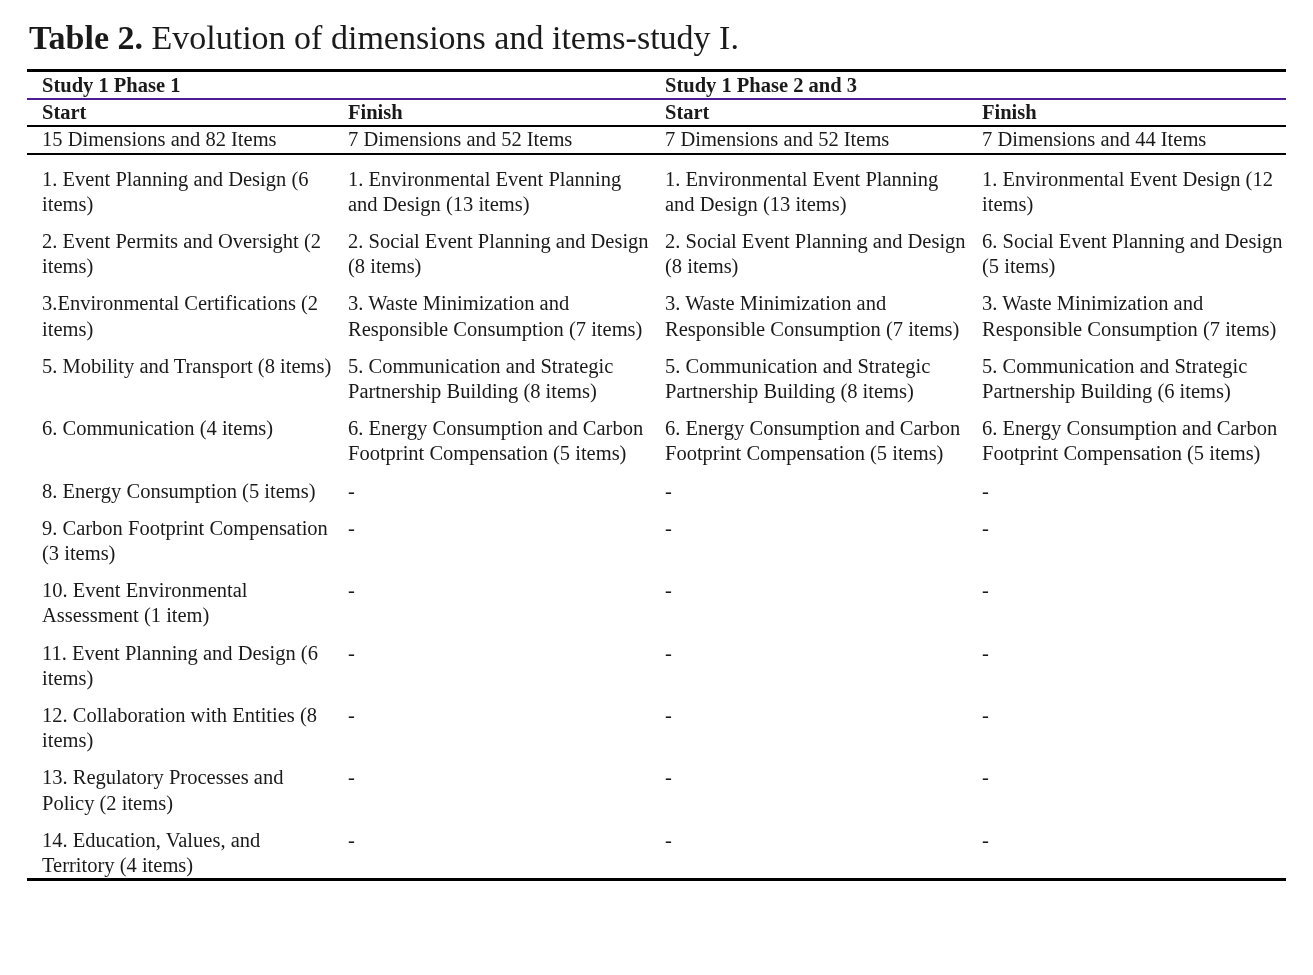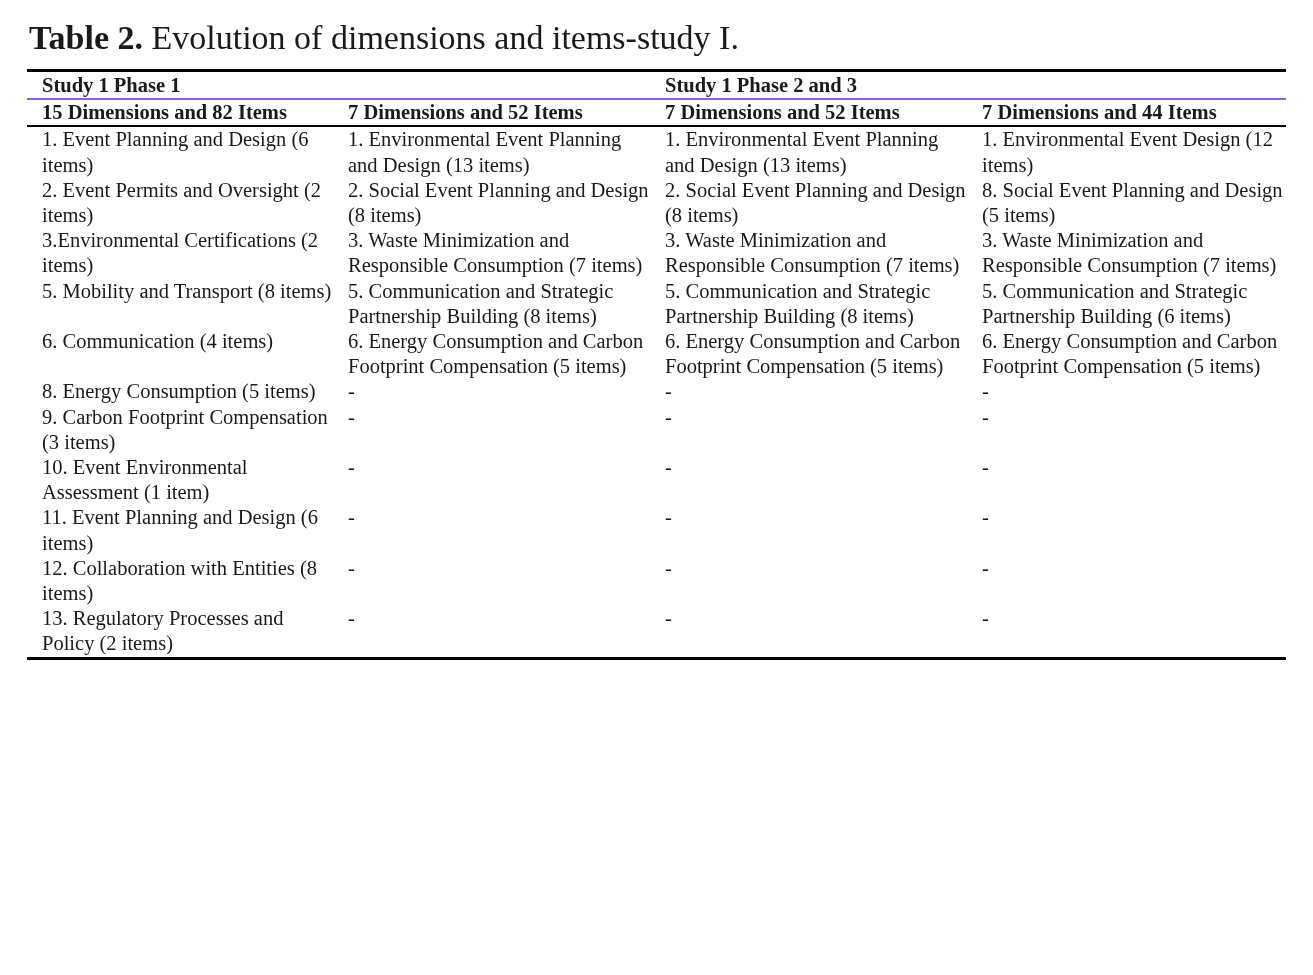--- a/index.html
+++ b/index.html
@@ -19,25 +19,25 @@
     font-size: 20.5px; line-height: 25.2px;
   }
   table.main col.c1 { width: 306px; }
   table.main col.c2 { width: 317px; }
   table.main col.c3 { width: 317px; }
   table.main col.c4 { width: 319px; }
   table.main td, table.main th {
     text-align: left; vertical-align: top; padding: 0 0 0 15px;
     font-weight: normal;
   }
-  table.main thead tr.r-study th { border-top: 3px solid #000; border-bottom: 2px solid #8b5cf6; padding-top: 1px; padding-bottom: 0; font-weight: bold; }
+  table.main thead tr.r-study th { border-top: 3px solid #000; border-bottom: 2px solid #4c1d95; padding-top: 1px; padding-bottom: 0; font-weight: bold; }
   table.main thead tr.r-phase th { border-bottom: 2px solid #000; font-weight: bold; }
-  table.main thead tr.r-count th { border-bottom: 2px solid #000; font-weight: bold; }
+  table.main thead tr.r-count th { border-bottom: 2px solid #000; font-weight: normal; }
   table.main tbody tr:last-child td { border-bottom: 3px solid #000; }
-  table.main tbody td { padding-top: 0; padding-bottom: 0; }
+  table.main tbody td { padding-top: 12px; padding-bottom: 0; }
   table.main tbody tr td { height: 25px; }
 </style>
 </head>
 <body>
 
 <div class="caption">
   <span class="label">Table 2.</span>
   <span>Evolution of dimensions and items-study I.</span>
 </div>
 
@@ -46,39 +46,45 @@
       <col class="c1">
       <col class="c2">
       <col class="c3">
       <col class="c4">
     </colgroup>
   <thead>
     <tr class="r-study">
       <th colspan="2">Study 1 Phase 1</th>
       <th colspan="2">Study 1 Phase 2 and 3</th>
     </tr>
+    <tr class="r-phase">
+      <th>Start</th>
+      <th>Finish</th>
+      <th>Start</th>
+      <th>Finish</th>
+    </tr>
     <tr class="r-count">
       <th>15 Dimensions and 82 Items</th>
       <th>7 Dimensions and 52 Items</th>
       <th>7 Dimensions and 52 Items</th>
       <th>7 Dimensions and 44 Items</th>
     </tr>
   </thead>
   <tbody id="tbody">
       <tr>
         <td>1. Event Planning and Design (6 items)</td>
         <td>1. Environmental Event Planning and Design (13 items)</td>
         <td>1. Environmental Event Planning and Design (13 items)</td>
         <td>1. Environmental Event Design (12 items)</td>
       </tr>
       <tr>
         <td>2. Event Permits and Oversight (2 items)</td>
         <td>2. Social Event Planning and Design (8 items)</td>
         <td>2. Social Event Planning and Design (8 items)</td>
-        <td>8. Social Event Planning and Design (5 items)</td>
+        <td>6. Social Event Planning and Design (5 items)</td>
       </tr>
       <tr>
         <td>3.Environmental Certifications (2 items)</td>
         <td>3. Waste Minimization and Responsible Consumption (7 items)</td>
         <td>3. Waste Minimization and Responsible Consumption (7 items)</td>
         <td>3. Waste Minimization and Responsible Consumption (7 items)</td>
       </tr>
       <tr>
         <td>5. Mobility and Transport (8 items)</td>
         <td>5. Communication and Strategic Partnership Building (8 items)</td>
@@ -120,14 +126,20 @@
         <td>-</td>
         <td>-</td>
         <td>-</td>
       </tr>
       <tr>
         <td>13. Regulatory Processes and Policy (2 items)</td>
         <td>-</td>
         <td>-</td>
         <td>-</td>
       </tr>
+      <tr>
+        <td>14. Education, Values, and Territory (4 items)</td>
+        <td>-</td>
+        <td>-</td>
+        <td>-</td>
+      </tr>
     </tbody>
 </table>
 
 </body></html>

